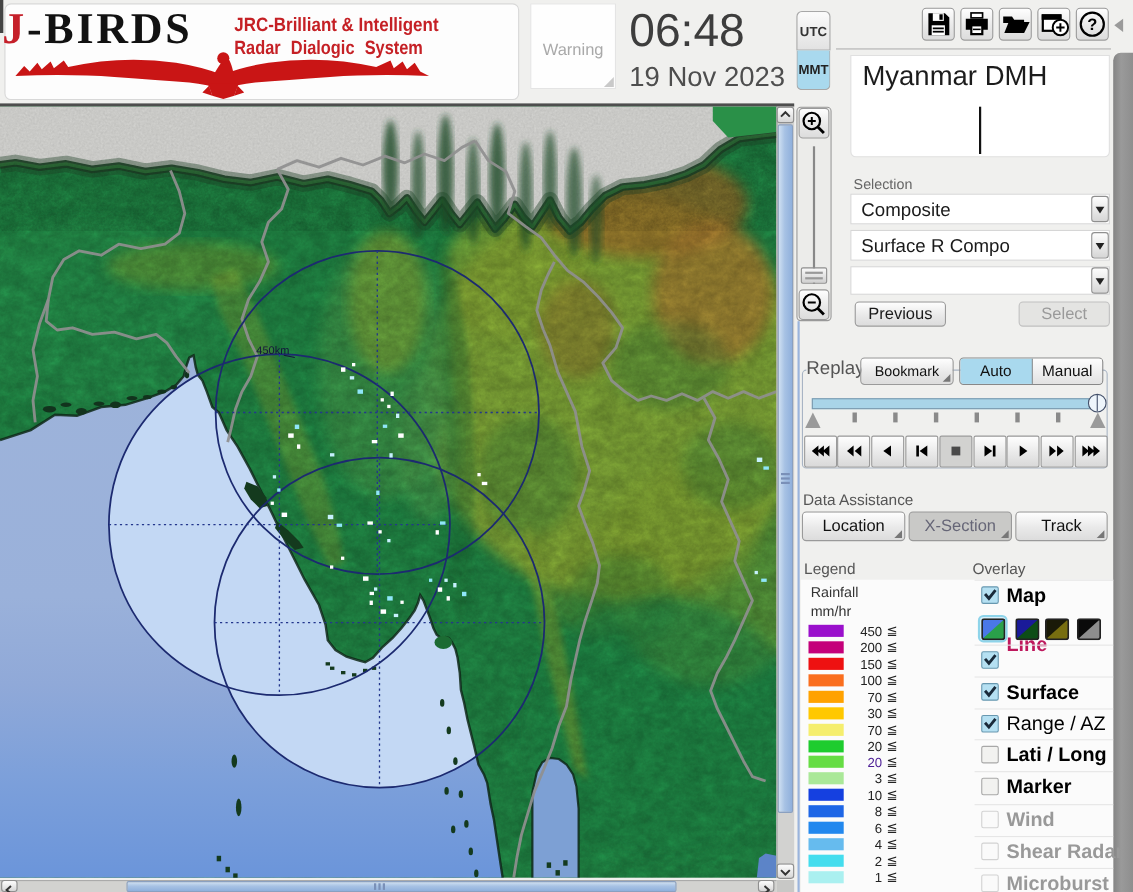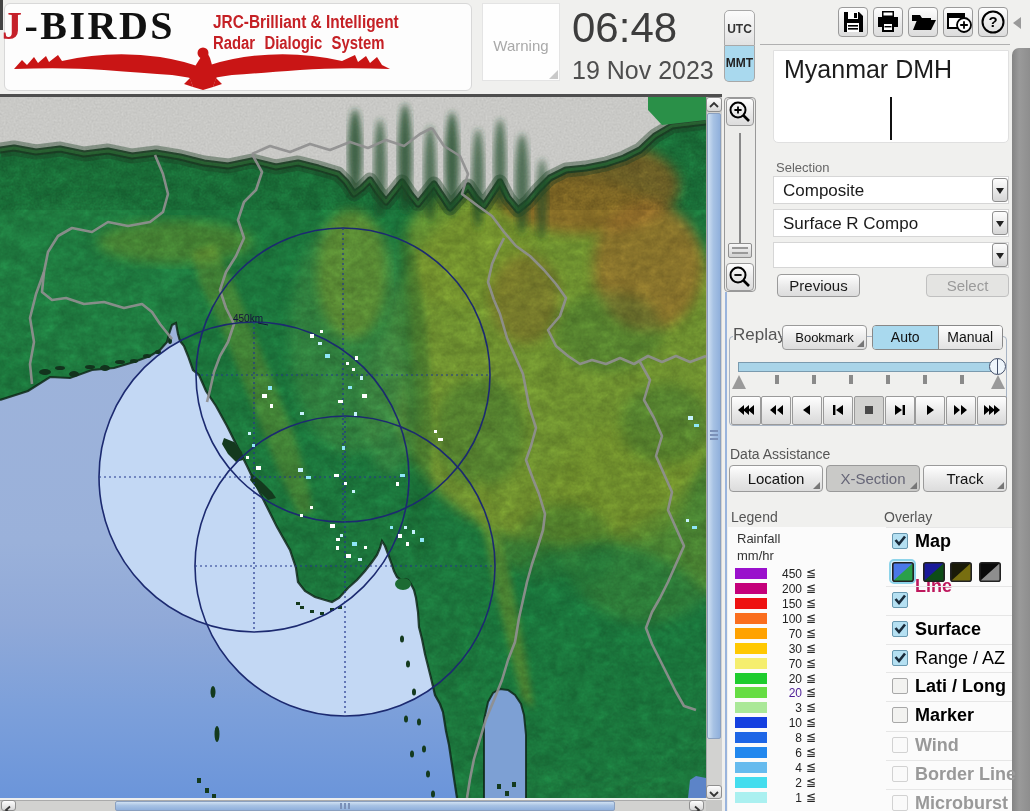--- a/index.html
+++ b/index.html
@@ -450,21 +450,21 @@
 <div class="abs" style="left:892px;top:678px;width:16px;height:16px;background:#f2f2f0;border:1px solid #a8a8a8;border-radius:2px"></div>
 <div class="abs" style="left:915px;top:676px;font-size:18px;font-weight:700;color:#000">Lati / Long</div>
 <div class="abs" style="left:886px;top:672px;width:126px;height:1px;background:#e6e6e6"></div>
 <div class="abs" style="left:892px;top:707px;width:16px;height:16px;background:#f2f2f0;border:1px solid #a8a8a8;border-radius:2px"></div>
 <div class="abs" style="left:915px;top:705px;font-size:18px;font-weight:700;color:#000">Marker</div>
 <div class="abs" style="left:886px;top:701px;width:126px;height:1px;background:#e6e6e6"></div>
 <div class="abs" style="left:892px;top:737px;width:16px;height:16px;background:#fafafa;border:1px solid #d2d2d2;border-radius:2px"></div>
 <div class="abs" style="left:915px;top:735px;font-size:18px;font-weight:700;color:#999">Wind</div>
 <div class="abs" style="left:886px;top:731px;width:126px;height:1px;background:#e6e6e6"></div>
 <div class="abs" style="left:892px;top:766px;width:16px;height:16px;background:#fafafa;border:1px solid #d2d2d2;border-radius:2px"></div>
-<div class="abs" style="left:915px;top:764px;font-size:18px;font-weight:700;color:#999">Border Line</div>
+<div class="abs" style="left:915px;top:764px;font-size:18px;font-weight:700;color:#999">Shear Radar</div>
 <div class="abs" style="left:886px;top:760px;width:126px;height:1px;background:#e6e6e6"></div>
 <div class="abs" style="left:892px;top:795px;width:16px;height:16px;background:#fafafa;border:1px solid #d2d2d2;border-radius:2px"></div>
 <div class="abs" style="left:915px;top:793px;font-size:18px;font-weight:700;color:#999">Microburst</div>
 <div class="abs" style="left:886px;top:789px;width:126px;height:1px;background:#e6e6e6"></div>
 <div class="abs" style="left:889px;top:559px;width:27px;height:25px;border:2px solid #8ed4ea;border-radius:5px;background:#d8f0fa">
     <div style="margin:1px 0 0 1px"><svg width="22" height="20" viewBox="0 0 22 20">
         <path d="M1,1 H21 V19 H1 Z" fill="#2aa04a"></path>
         <path d="M1,1 H21 L1,19 Z" fill="#4a78e8"></path>
         <rect x="0.8" y="0.8" width="20.4" height="18.4" fill="none" stroke="#222" stroke-width="1.6" rx="2"></rect>
       </svg></div>

